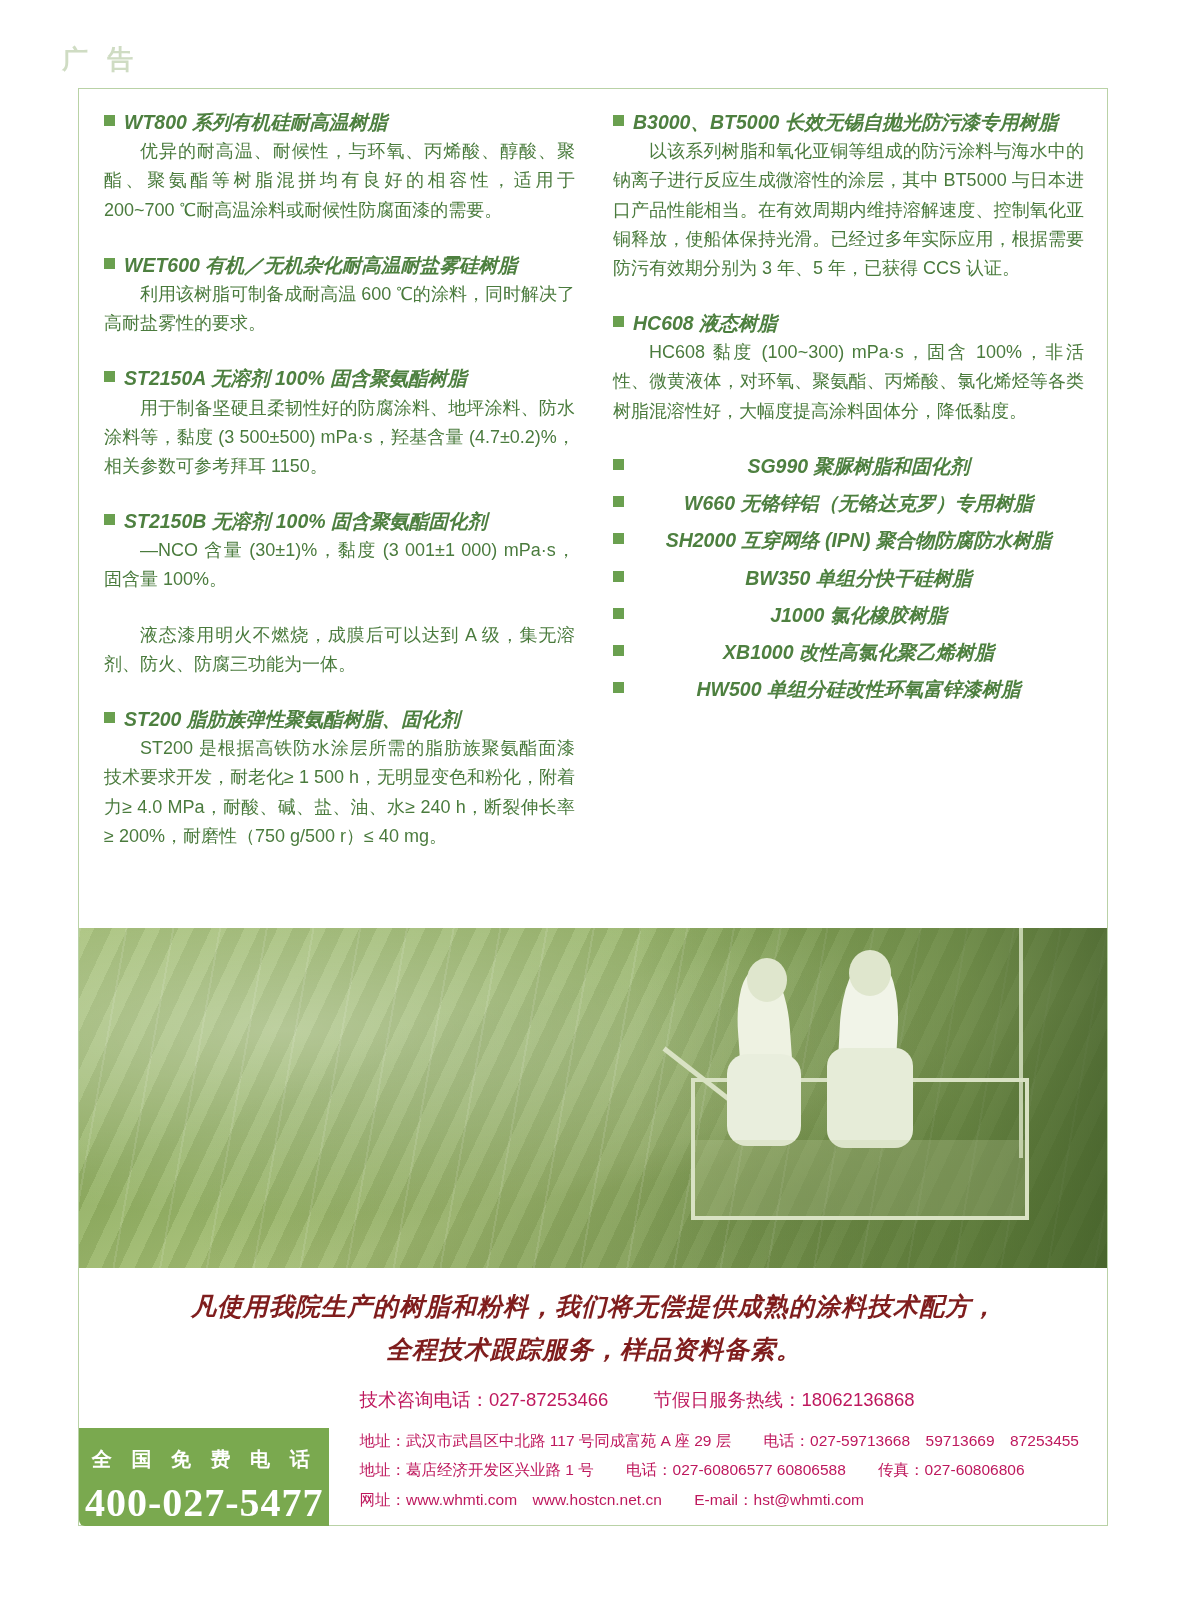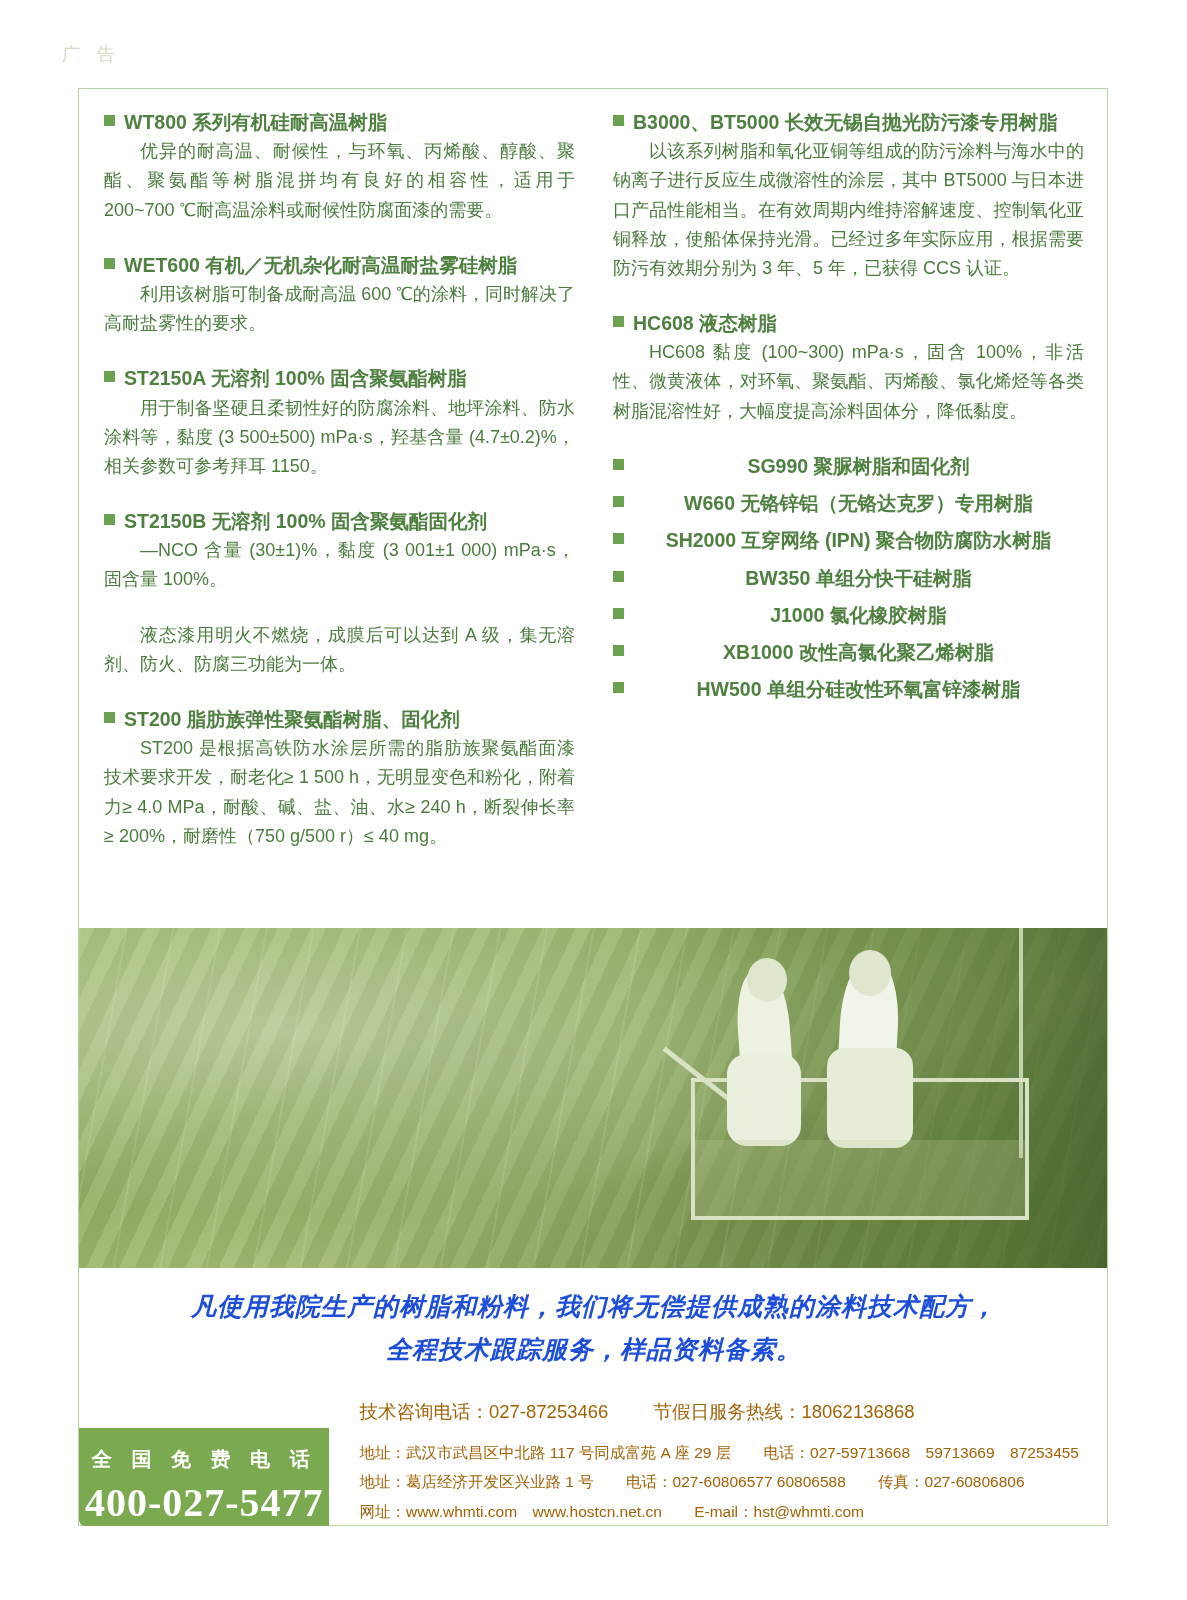--- a/index.html
+++ b/index.html
@@ -13,24 +13,24 @@
     font-family: "Liberation Sans", sans-serif;
     color: #3d6b34;
     position: relative;
     overflow: hidden;
   }
 
   .ad-mark {
     position: absolute;
     left: 62px;
     top: 42px;
-    font-size: 18px;
+    font-size: 26px;
     letter-spacing: 6px;
     color: #cfdcc3;
-    font-weight: normal;
+    font-weight: bold;
   }
 
   .page-frame {
     position: absolute;
     left: 78px;
     top: 88px;
     width: 1030px;
     height: 1438px;
     border: 1.5px solid #b9d2a6;
     box-sizing: border-box;
@@ -63,21 +63,21 @@
   }
   .bullet {
     display: inline-block;
     width: 11px;
     height: 11px;
     background: #6aa04f;
     margin-right: 9px;
     margin-top: 7px;
     flex: 0 0 auto;
   }
-  .head-text { flex: 1 1 auto; }
+  .head-text { flex: 1 1 auto; font-style: italic; }
 
   .body {
     font-size: 18px;
     line-height: 1.62;
     color: #4a7b3d;
     text-align: justify;
     text-indent: 2em;
     margin-top: 1px;
   }
 
@@ -154,21 +154,21 @@
     left: 940px; top: 0; width: 4px; height: 230px;
     background: rgba(220,230,200,0.8);
   }
 
   .slogan {
     position: absolute;
     left: 104px;
     top: 1286px;
     width: 980px;
     text-align: center;
-    color: #1d4ed8;
+    color: #7f1d1d;
     font-family: "Liberation Serif", serif;
     font-weight: bold;
     font-style: italic;
     font-size: 25px;
     line-height: 1.7;
     letter-spacing: 1px;
   }
 
   .footer {
     position: absolute;
@@ -195,23 +195,23 @@
   }
   .hotline-number {
     font-family: "Liberation Serif", serif;
     font-size: 40px;
     font-weight: bold;
     letter-spacing: 1px;
     margin-top: 6px;
   }
   .contact {
     flex: 1 1 auto;
-    padding: 16px 0 0 30px;
+    padding: 16px 0 12px 30px;
     box-sizing: border-box;
-    color: #a16207;
+    color: #be185d;
   }
   .contact-top {
     font-size: 18.5px;
     margin-bottom: 14px;
   }
   .contact-top span { margin-right: 40px; }
   .contact-line {
     font-size: 15.5px;
     line-height: 1.9;
     white-space: nowrap;

